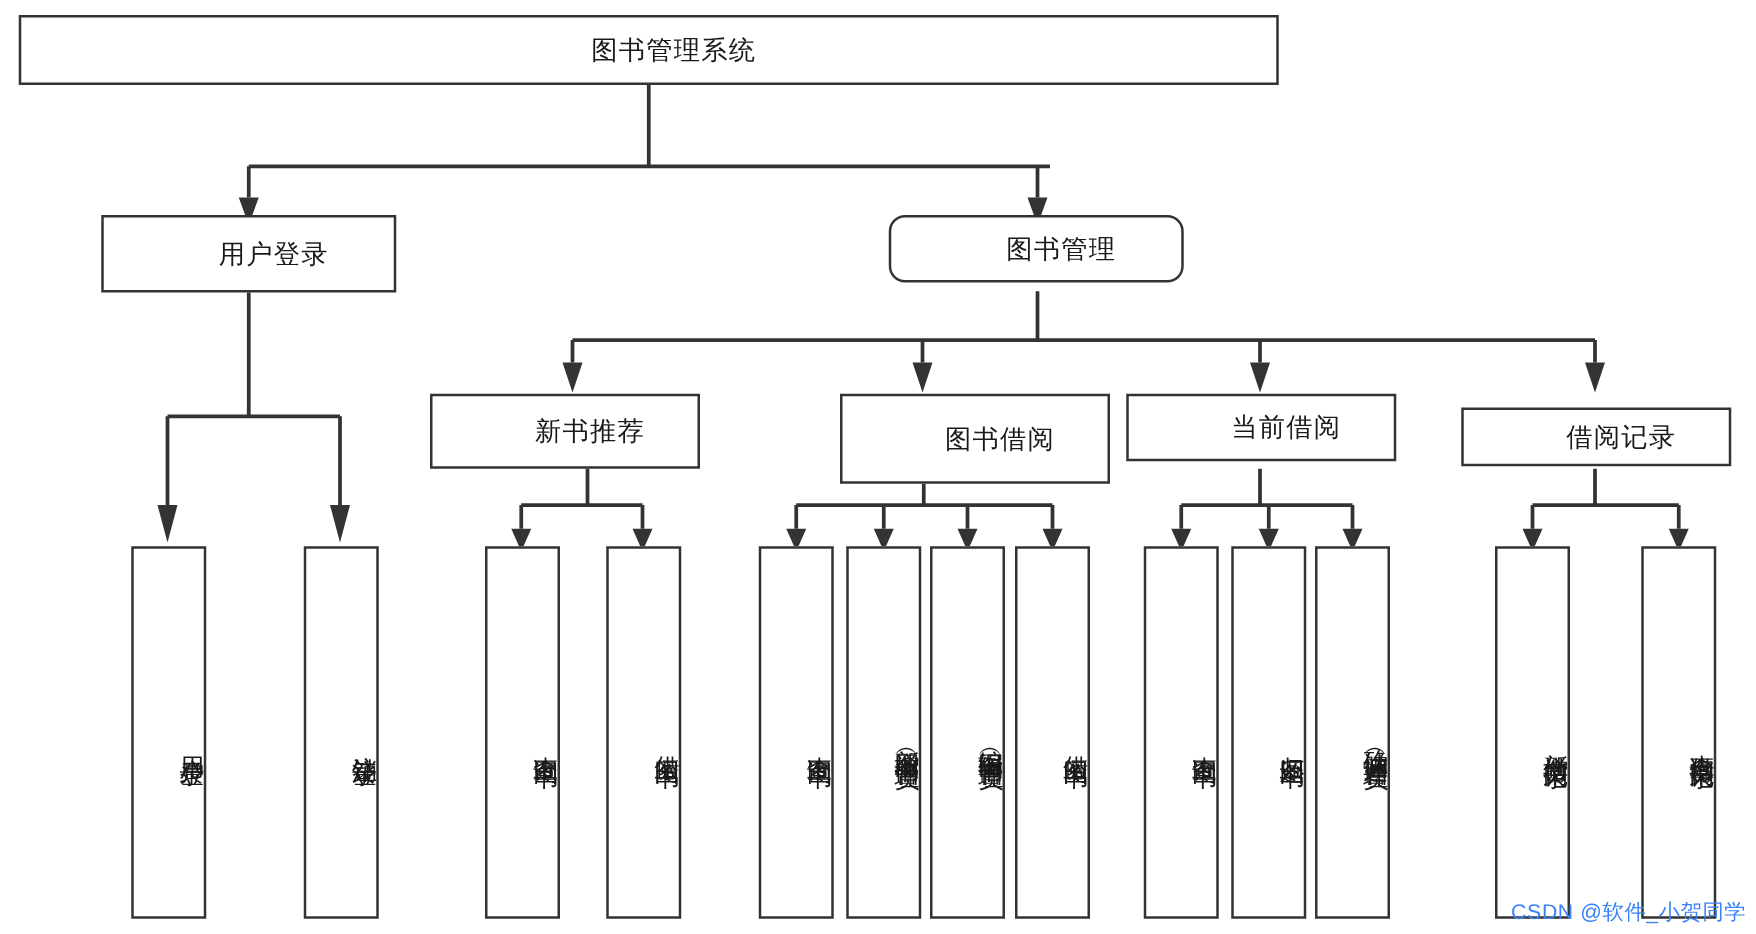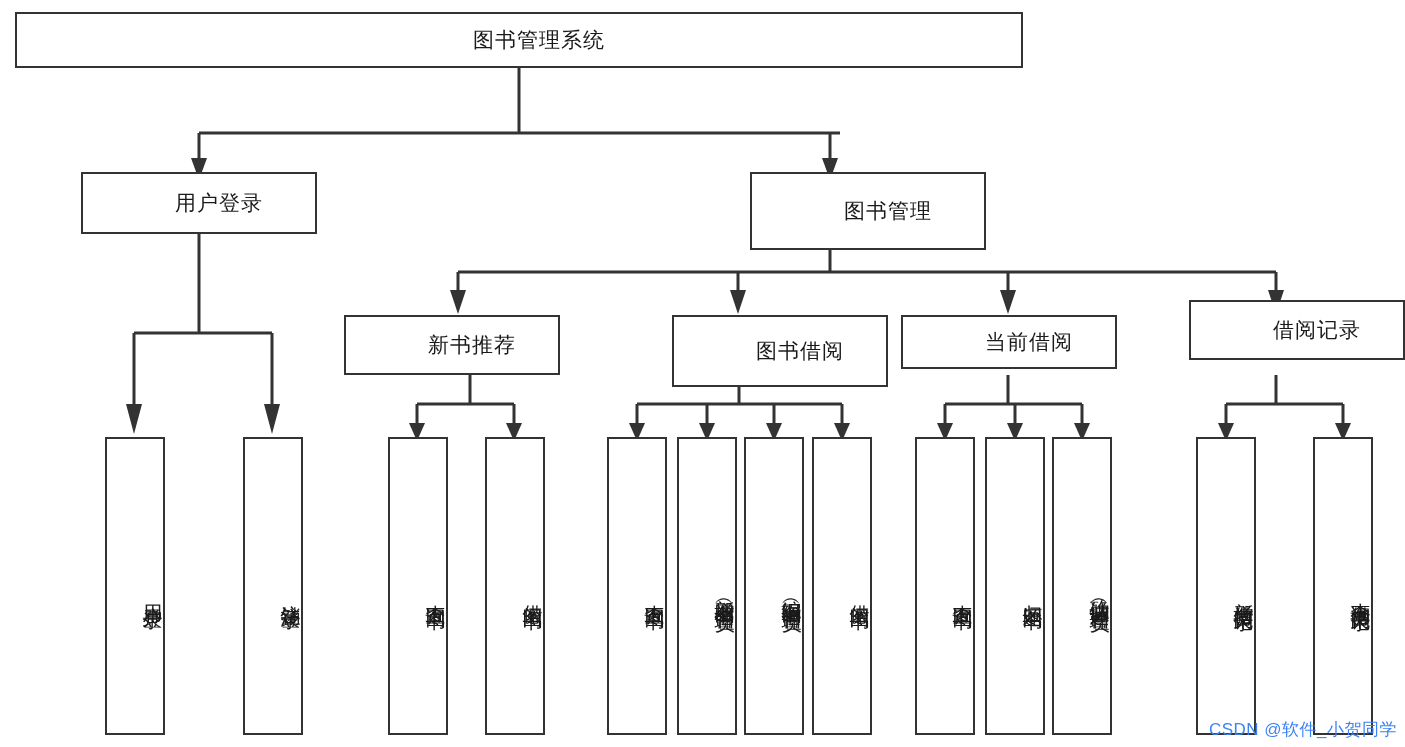--- a/index.html
+++ b/index.html
@@ -145,34 +145,34 @@
     </g>
   </svg>
 
   <div class="node horiz node-root" style="left:15px; top:12px; width:1008px; height:56px;">
     <span>图书管理系统</span>
   </div>
 
   <div class="node horiz" style="left:81px; top:172px; width:236px; height:62px;">
     <span>用户登录</span>
   </div>
-  <div class="node horiz" style="left:750px; top:172px; width:236px; height:78px;">
+  <div class="node horiz" style="left:711px; top:172px; width:236px; height:54px;border-radius:13px;">
     <span>图书管理</span>
   </div>
 
   <div class="node horiz" style="left:344px; top:315px; width:216px; height:60px;">
     <span>新书推荐</span>
   </div>
   <div class="node horiz" style="left:632px; top:315px; width:216px; height:72px;margin-left:40px;">
     <span>图书借阅</span>
   </div>
   <div class="node horiz" style="left:901px; top:315px; width:216px; height:54px;">
     <span>当前借阅</span>
   </div>
-  <div class="node horiz" style="left:1169px; top:300px; width:216px; height:60px;margin-left:20px;">
+  <div class="node horiz" style="left:1169px; top:326px; width:216px; height:47px;">
     <span>借阅记录</span>
   </div>
 
   <div class="node vert" style="left:105px; top:437px; width:60px; height:298px;">
     <span class="vlabel">用户登录</span>
   </div>
   <div class="node vert" style="left:243px; top:437px; width:60px; height:298px;">
     <span class="vlabel">注销登录</span>
   </div>
 

